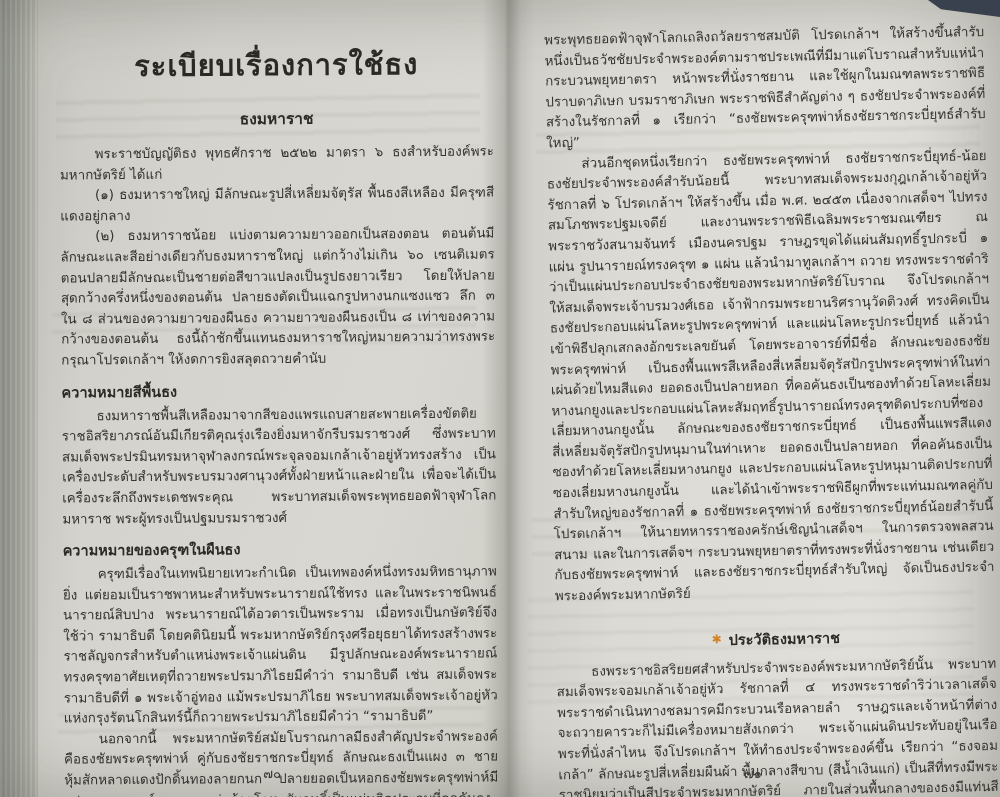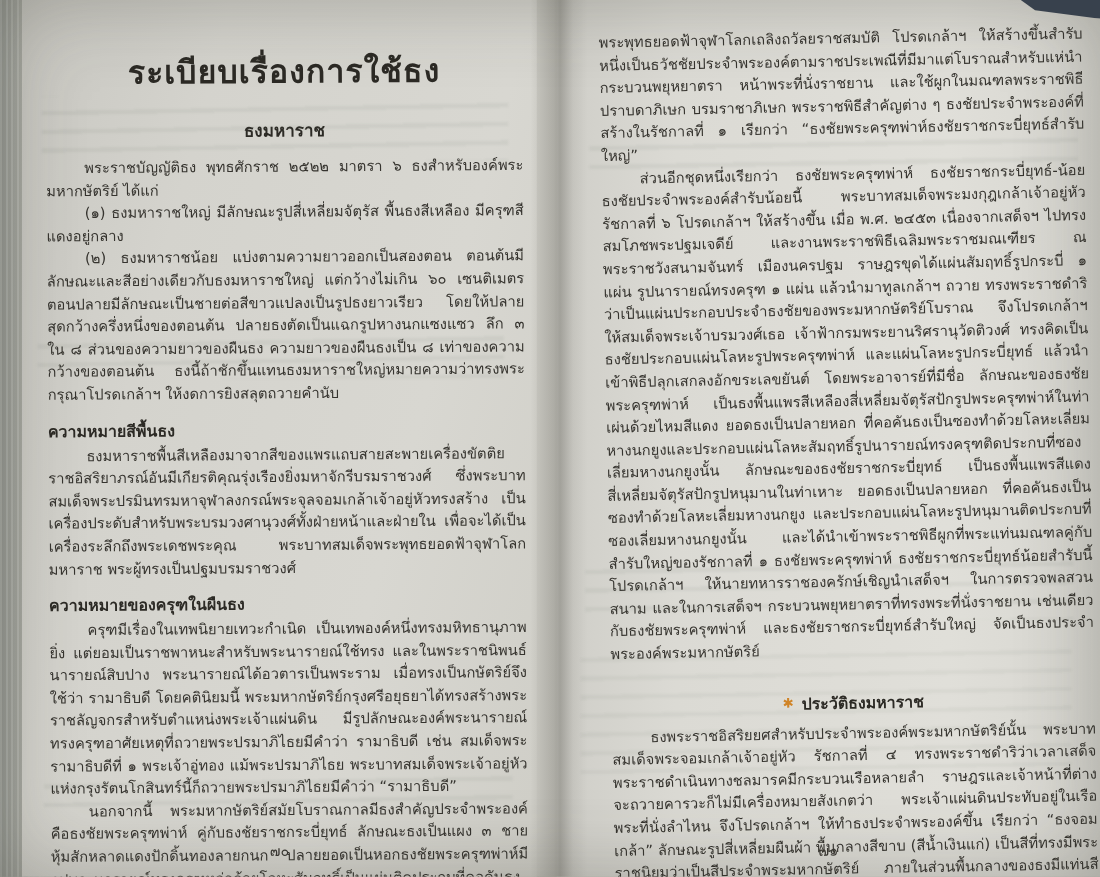--- a/index.html
+++ b/index.html
@@ -17,21 +17,21 @@
   .edge-strip {
     position: absolute; left: 0; top: 0; bottom: 0; width: 40px;
     background:
       repeating-linear-gradient(90deg, rgba(255,255,255,0.10) 0 2px, rgba(0,0,0,0.04) 2px 5px),
       linear-gradient(90deg, #9da09a 0%, #b0b1a9 55%, #c6c5be 100%);
   }
   .page {
     position: absolute; top: 0; height: 797px; overflow: hidden;
   }
   .page-left {
-    left: 20px; width: 468px;
+    left: 38px; width: 468px;
     background: linear-gradient(105deg, #c8c7c1 0%, #d4d3cd 28%, #d8d7d1 68%, #cfcec7 100%);
   }
   .page-right {
     left: 506px; width: 494px;
     background: linear-gradient(90deg, #cfcec8 0%, #dbdad4 22%, #e0dfd9 72%, #d6d5cf 100%);
   }
   .gutter {
     position: absolute; left: 482px; top: 0; width: 52px; height: 797px; z-index: 4;
     background: linear-gradient(90deg, rgba(58,56,48,0) 0%, rgba(58,56,48,0.20) 42%, rgba(58,56,48,0.30) 52%, rgba(58,56,48,0.08) 75%, rgba(58,56,48,0) 100%);
     pointer-events: none;

